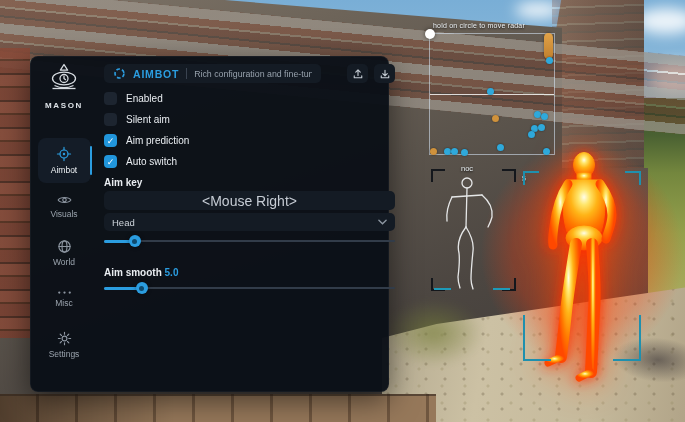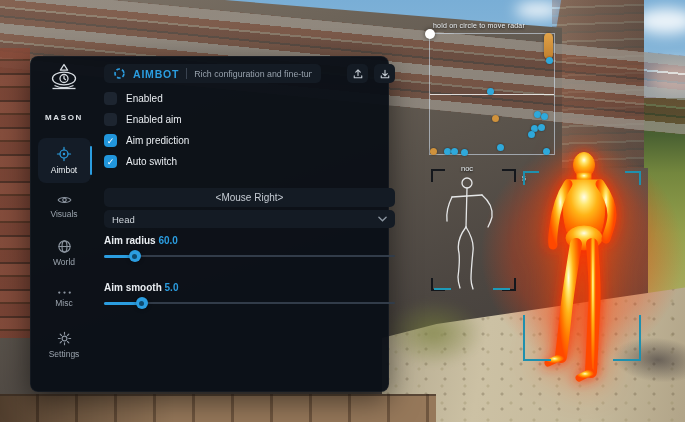--- a/index.html
+++ b/index.html
@@ -72,21 +72,21 @@
   .esp-box .tl { left:0; top:0; width:16px; height:14px; border-top-width:2px; border-left-width:2px; }
   .esp-box .tr { right:0; top:0; width:16px; height:14px; border-top-width:2px; border-right-width:2px; }
   .esp-box .bl { left:0; bottom:0; width:28px; height:46px; border-bottom-width:2px; border-left-width:2px; }
   .esp-box .br { right:0; bottom:0; width:28px; height:46px; border-bottom-width:2px; border-right-width:2px; }
 
   
   .panel { position:absolute; left:30px; top:56px; width:359px; height:336px; display:flex;
            background:rgba(10,15,23,.97); border-radius:8px; border:1px solid rgba(255,255,255,.04);
            box-shadow:0 8px 30px rgba(0,0,0,.55); color:#e8ecf0; }
   .side { width:66px; flex:none; display:flex; flex-direction:column; align-items:center; padding-top:6px; }
-  .logo-wrap { display:flex; flex-direction:column; align-items:center; gap:18px; margin-bottom:16px; }
+  .logo-wrap { display:flex; flex-direction:column; align-items:center; gap:6px; margin-bottom:28px; }
   .logo-label { font-size:8px; font-weight:bold; letter-spacing:1.6px; color:#dde2e7; }
   .side-item { width:53px; height:45px; margin-bottom:1px; border-radius:8px; display:flex; flex-direction:column;
            align-items:center; justify-content:center; gap:3px; color:#8d96a1; cursor:pointer; position:relative; }
   .side-item .lbl { font-size:8.5px; color:#9aa3ad; }
   .side-item.active { background:#141c27; color:#2b9de0; }
   .side-item.active .lbl { color:#eef2f5; }
   .side-item.active::after { content:""; position:absolute; right:-1px; top:8px; bottom:8px; width:2px;
            background:#2b9de0; border-radius:2px; }
   .side-item .ic svg { display:block; }
 
@@ -102,22 +102,22 @@
   .hdr-spacer { flex:0 0 14px; }
 
   .toggles { margin-top:9px; }
   .toggle-row { display:flex; align-items:center; gap:9px; height:13px; margin-bottom:8px; cursor:pointer; }
   .checkbox { width:13px; height:13px; border-radius:4px; background:#1d2530; flex:none;
            display:flex; align-items:center; justify-content:center; font-size:9px; color:#fff; }
   .checkbox.checked { background:#2196dc; }
   .toggle-label { font-size:10px; font-weight:400; color:#e9edf1; }
 
   .field-label { font-size:10px; font-weight:600; color:#e9edf1; }
-  .key-btn { margin-top:20px; height:19px; background:#141b24; border-radius:5px; display:flex; align-items:center;
-           justify-content:center; font-size:10px; color:#c6ccd4; cursor:pointer;text-align:right; }
+  .key-btn { margin-top:3px; height:19px; background:#141b24; border-radius:5px; display:flex; align-items:center;
+           justify-content:center; font-size:14px; color:#c6ccd4; cursor:pointer;text-align:right; }
   .dropdown { margin-top:3px; height:18px; background:#141b24; border-radius:5px; display:flex; align-items:center;
            justify-content:space-between; padding:0 8px; font-size:9.5px; color:#ced4da; cursor:pointer; }
   .dropdown .chev { color:#8d97a2; display:flex; }
   .mt9 { margin-top:9px; } .mt5 { margin-top:5px; } .mt7 { margin-top:7px; } .mt11 { margin-top:20px; }
   .slider-label .val { color:#2b9de0; font-weight:600; }
   .slider { position:relative; height:12px; margin-top:4px; cursor:pointer; }
   .slider .track { position:absolute; left:0; right:0; top:5px; height:2px; background:#323c49; border-radius:2px; }
   .slider .fill { position:absolute; left:0; top:4.5px; height:3px; background:#2b9de0; border-radius:2px; }
   .slider .knob { position:absolute; top:0; width:12px; height:12px; margin-left:-6px; border-radius:50%;
            background:#2b9de0; box-shadow:0 0 4px rgba(0,0,0,.4); }
@@ -325,47 +325,44 @@
         </div>
       </div>
 
       <div class="toggles" id="toggle-list">
           <div class="toggle-row">
             <div class="checkbox"></div>
             <span class="toggle-label">Enabled</span>
           </div>
           <div class="toggle-row">
             <div class="checkbox"></div>
-            <span class="toggle-label">Enabled aim</span>
+            <span class="toggle-label">Silent aim</span>
           </div>
           <div class="toggle-row">
             <div class="checkbox checked">✓</div>
             <span class="toggle-label">Aim prediction</span>
           </div>
           <div class="toggle-row">
             <div class="checkbox checked">✓</div>
             <span class="toggle-label">Auto switch</span>
           </div>
         </div>
 
+      <div class="field-label mt9">Aim key</div>
       <div class="key-btn">&lt;Mouse Right&gt;</div>
 
       <div class="dropdown">
         <span>Head</span>
         <span class="chev">
           <svg width="9" height="6" viewBox="0 0 10 6" fill="none" stroke="currentColor" stroke-width="1.5" stroke-linecap="round">
               <path d="M1 1 L5 5 L9 1"></path>
             </svg>
         </span>
       </div>
 
-      <div class="field-label slider-label mt7">
-        <span>Aim radius</span>
-        <span class="val">60.0</span>
-      </div>
       <div class="slider" id="slider-0">
         <div class="track"></div>
           <div class="fill" style="width: 10.5%;"></div>
         <div class="knob" style="left: 10.5%;"></div>
       </div>
 
       <div class="field-label slider-label mt11">
         <span>Aim smooth</span>
         <span class="val">5.0</span>
       </div>

